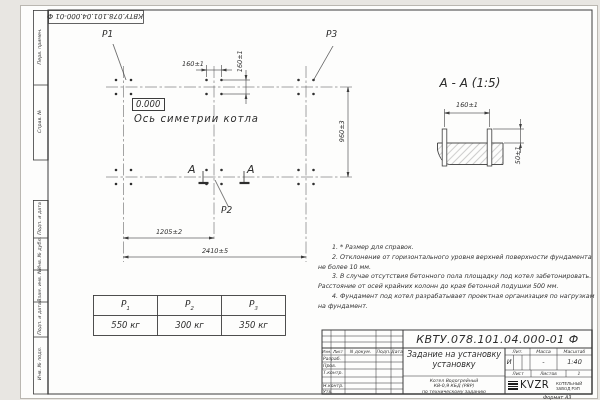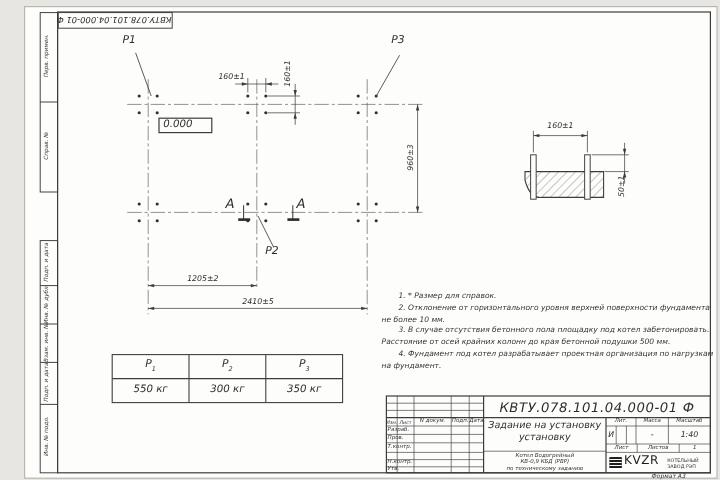--- a/index.html
+++ b/index.html
@@ -8,21 +8,21 @@
   .stage{position:relative;width:600px;height:400px;}
   svg{position:absolute;left:0;top:0;}
   .t{position:absolute;font-style:italic;color:#2d2d2d;white-space:nowrap;
      font-family:"DejaVu Sans",sans-serif;line-height:1;}
   .dim{font-size:6.5px;}
   .rot{transform:rotate(-90deg);transform-origin:center;text-align:center;}
   .rot180{transform:rotate(180deg);transform-origin:center;text-align:center;}
   .marg{font-size:4.8px;color:#3a3a3a;}
   .tb{font-size:4.6px;font-style:italic;color:#333;}
   .center{text-align:center;}
-  .elev-box{border:1px solid #3c3c3c;padding:1px 16px 1px 3px;background:#fdfdfc;}
+  .elev-box{border:1px solid #3c3c3c;padding:1px 4px 1px 3px;background:#fdfdfc;}
   .notes{position:absolute;left:318px;top:242px;width:278px;font-size:6.3px;
          font-style:italic;color:#333;line-height:1.55;}
   .notes p{margin:0;text-indent:14px;}
   .ttl-big{font-size:8px;line-height:1.2;}
   sub{font-size:60%;}
 </style>
 </head>
 <body>
 
 <div class="stage">
@@ -192,30 +192,32 @@
 <div class="t marg rot" style="left:14px;top:251px;width:52px;">Инв. № дубл.</div>
 <div class="t marg rot" style="left:14px;top:283px;width:52px;">Взам. инв. №</div>
 <div class="t marg rot" style="left:14px;top:316px;width:52px;">Подп. и дата</div>
 <div class="t marg rot" style="left:14px;top:361px;width:52px;">Инв. № подл.</div>
 
 <div class="t" style="left:102px;top:30px;font-size:9px;">P1</div>
 <div class="t" style="left:326px;top:30px;font-size:9px;">P3</div>
 <div class="t" style="left:221px;top:206px;font-size:9px;">P2</div>
 
 <div class="t elev-box" style="left:132px;top:98px;font-size:8.5px;">0.000</div>
+<div class="t" style="left:134px;top:114px;font-size:10px;letter-spacing:1px;">Ось симетрии котла</div>
 
 <div class="t dim" style="left:172px;top:61px;width:32px;text-align:right;">160±1</div>
 <div class="t dim rot" style="left:227px;top:58px;width:26px;">160±1</div>
 <div class="t dim rot" style="left:329px;top:128px;width:26px;">960±3</div>
 <div class="t dim center" style="left:135px;top:229px;width:68px;">1205±2</div>
 <div class="t dim center" style="left:181px;top:248px;width:68px;">2410±5</div>
 
 <div class="t" style="left:188px;top:164px;font-size:11px;">А</div>
 <div class="t" style="left:247px;top:164px;font-size:11px;">А</div>
 
+<div class="t center" style="left:430px;top:77px;width:80px;font-size:12px;">А - А (1:5)</div>
 <div class="t dim center" style="left:452px;top:102px;width:30px;">160±1</div>
 <div class="t dim rot" style="left:505px;top:152px;width:26px;">50±1</div>
 
 <div class="notes">
   <p>1. * Размер для справок.</p>
   <p>2. Отклонение от горизонтального уровня верхней поверхности фундамента не более 10 мм.</p>
   <p>3. В случае отсутствия бетонного пола площадку под котел забетонировать. Расстояние от осей крайних колонн до края бетонной подушки 500 мм.</p>
   <p>4. Фундамент под котел разрабатывает проектная организация по нагрузкам на фундамент.</p>
 </div>
 

